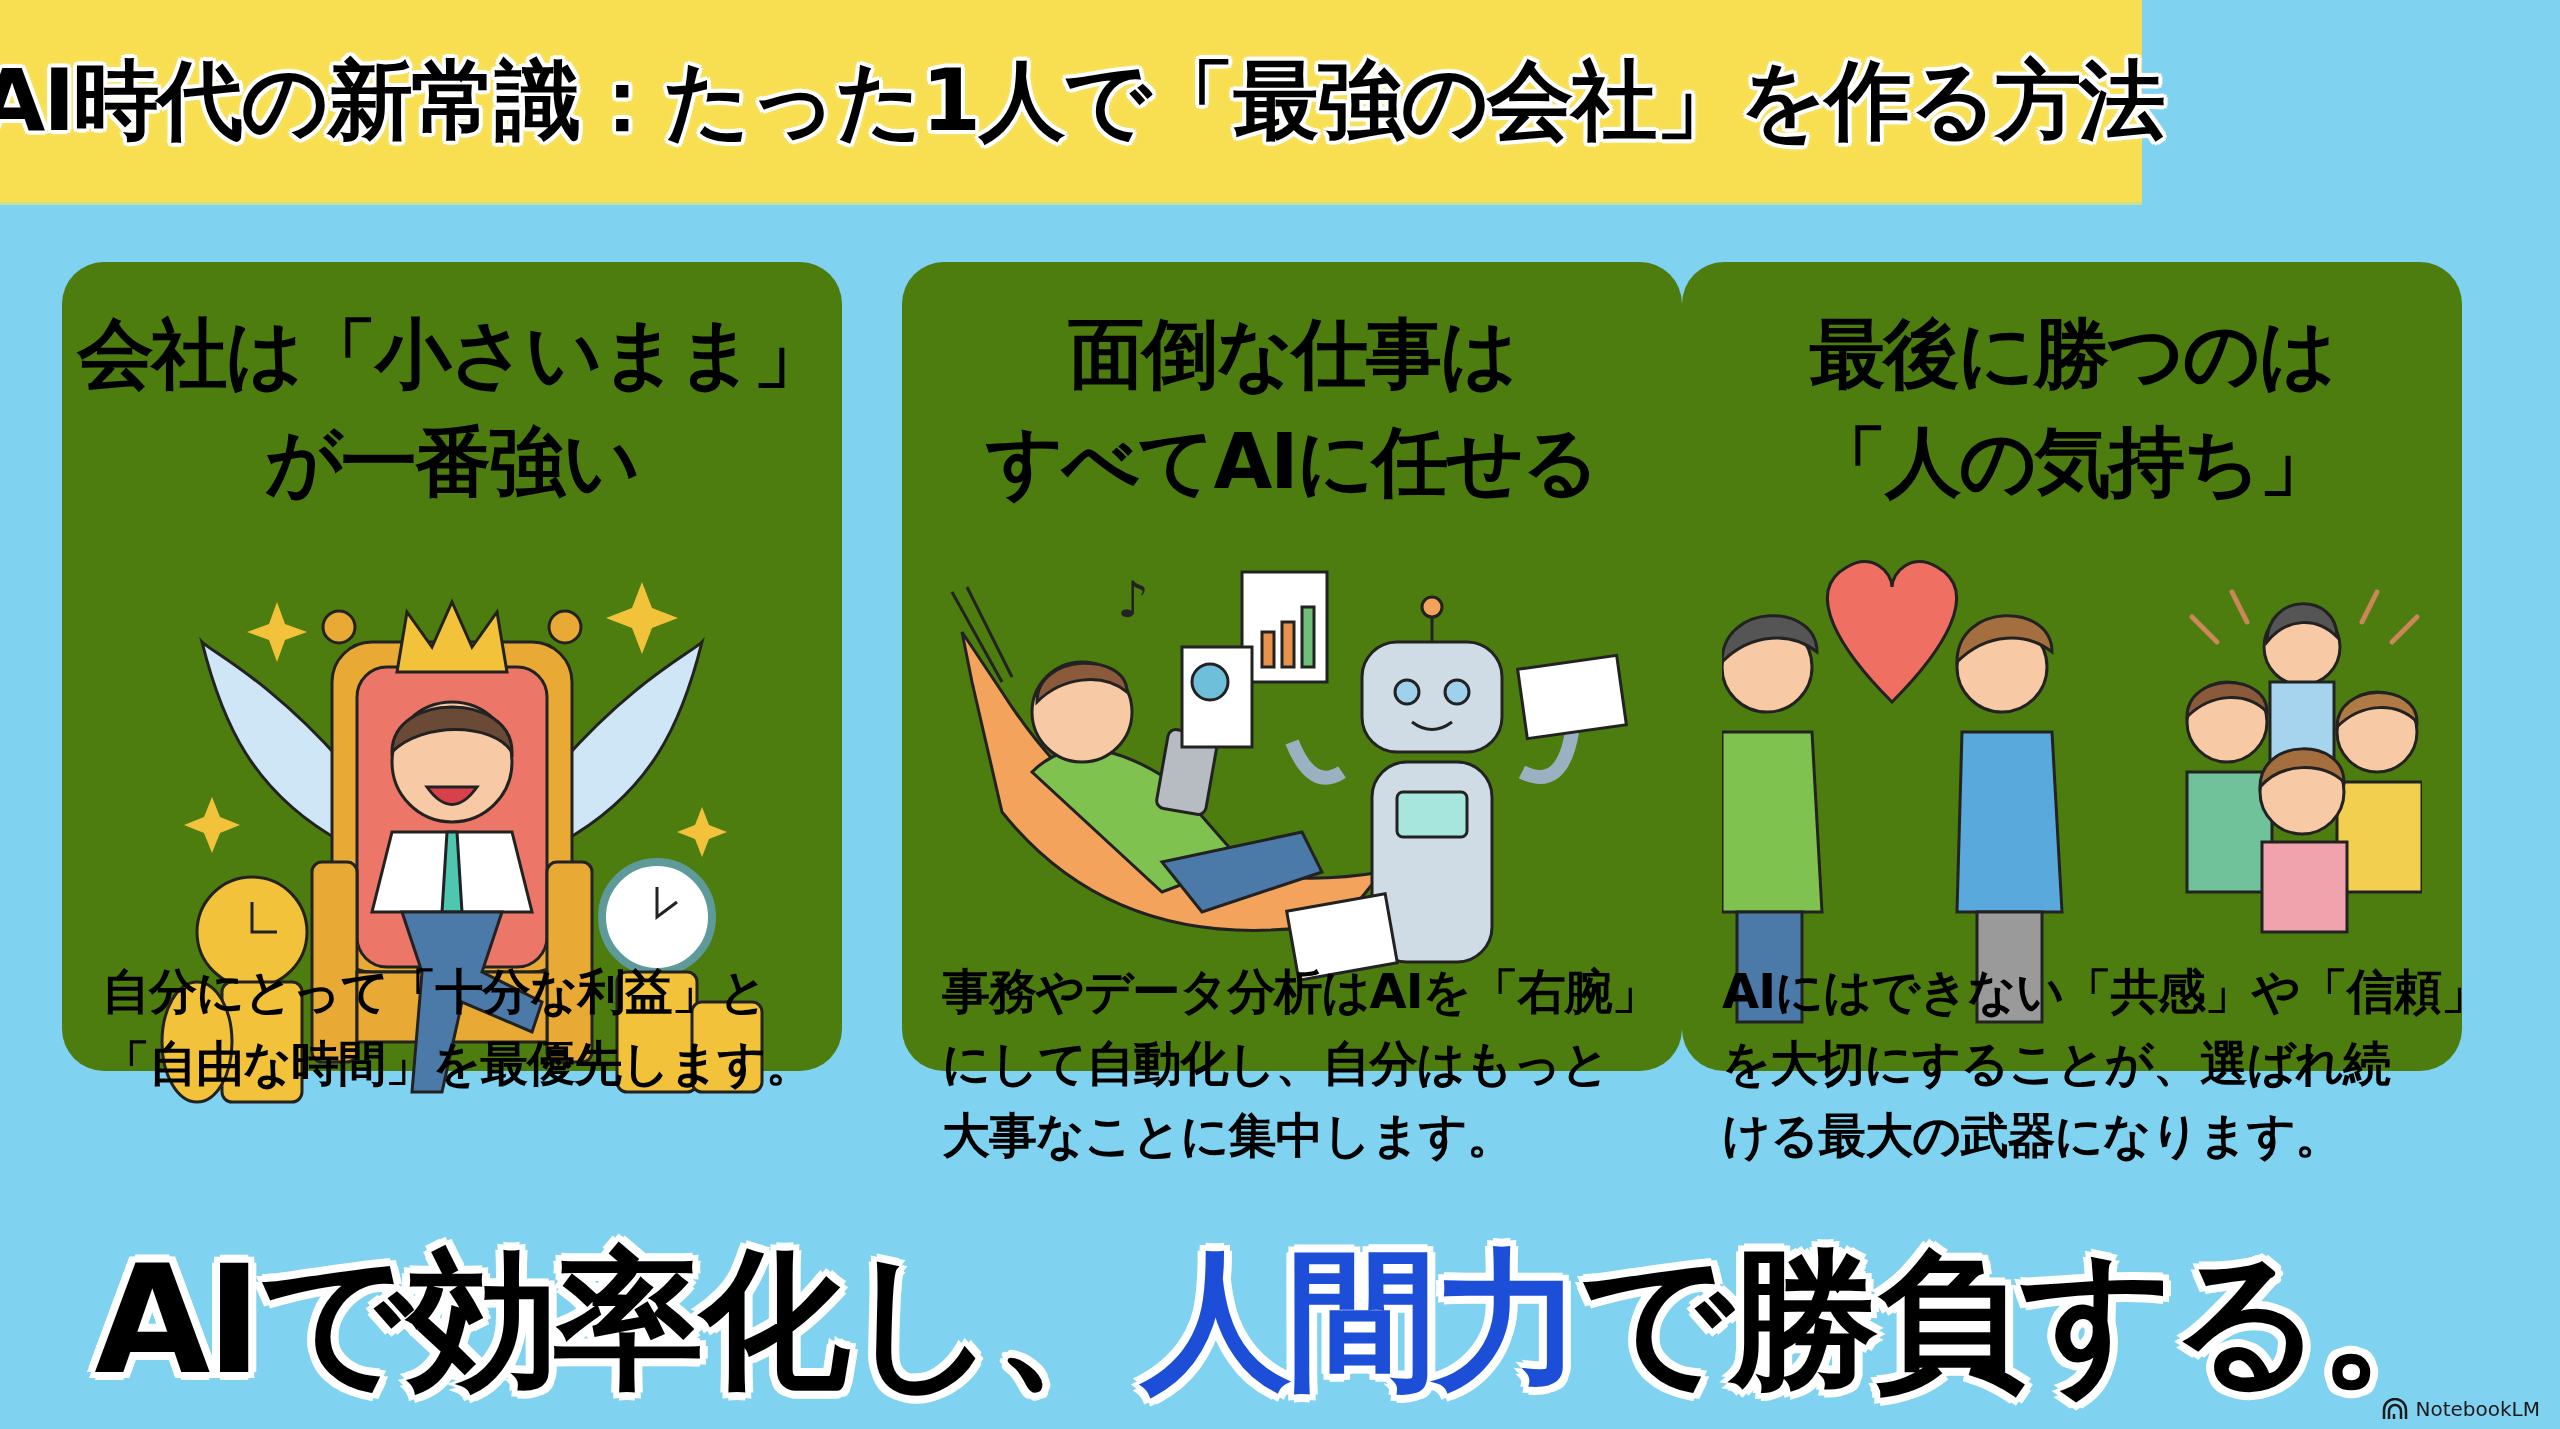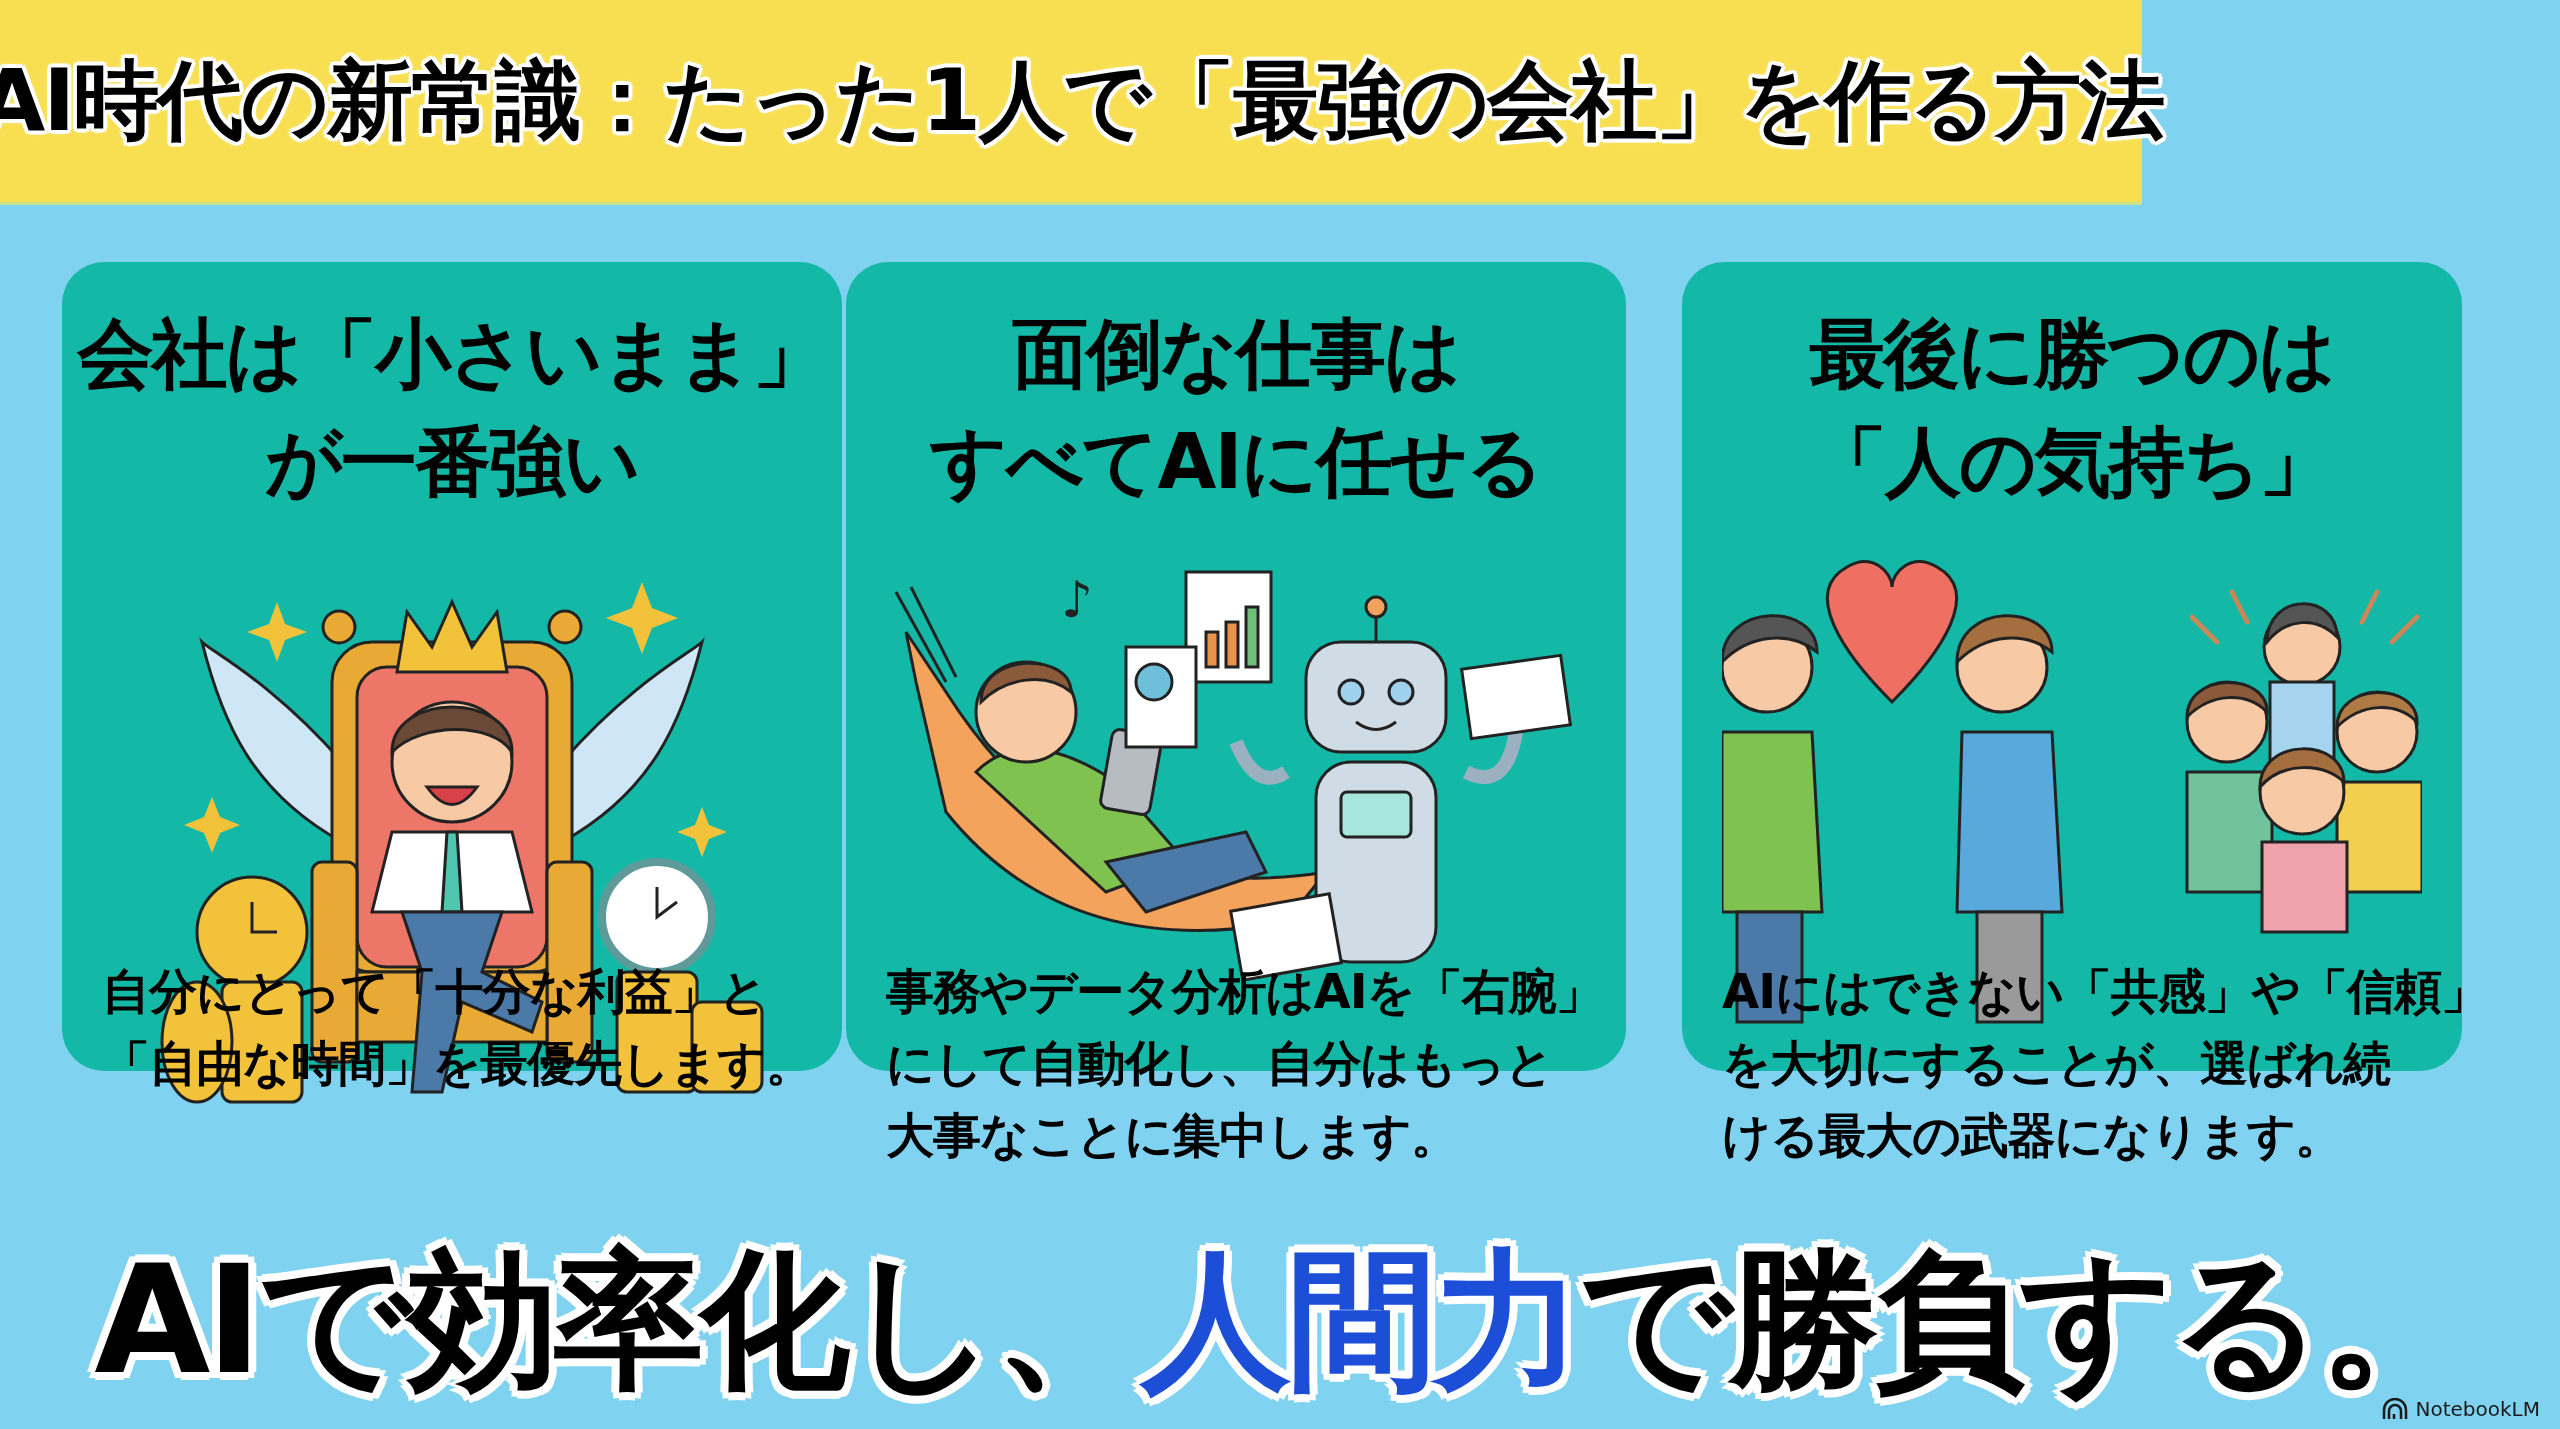--- a/index.html
+++ b/index.html
@@ -1,21 +1,21 @@
 <!DOCTYPE html>
 <html><head>
 <meta charset="utf-8">
 <style>
   *{box-sizing:border-box;margin:0;padding:0;}
   html,body{width:2560px;height:1429px;overflow:hidden;}
   body{background:#7fd2f0;font-family:"DejaVu Sans","Liberation Sans",sans-serif;position:relative;}
   .header{position:absolute;left:0;top:0;width:2142px;height:205px;background:#f8df52;border-bottom:3px solid #c9e38a;display:flex;align-items:center;justify-content:center;}
   .title{font-size:86px;font-weight:bold;color:#000;letter-spacing:-2px;white-space:nowrap;
     text-shadow:0 0 4px #fff,0 0 6px #fff,3px 3px 0 #fff,-3px -3px 0 #fff,3px -3px 0 #fff,-3px 3px 0 #fff,0 4px 0 #fff,0 -4px 0 #fff,4px 0 0 #fff,-4px 0 0 #fff;}
-  .card{position:absolute;top:262px;width:780px;height:809px;background:#14b8a6;border-radius:42px;}
+  .card{position:absolute;top:262px;width:780px;height:809px;background:#4d7c0f;border-radius:42px;}
   .card-title{position:absolute;left:0;right:0;top:38px;text-align:center;font-size:76px;line-height:108px;font-weight:bold;color:#000;letter-spacing:-2px;}
   .illus{position:absolute;left:40px;top:270px;width:700px;height:610px;}
   .card-body{position:absolute;left:40px;right:30px;top:678px;font-size:48px;line-height:72px;font-weight:bold;color:#000;letter-spacing:-1px;margin-top:15px;}
   .card-body div{white-space:nowrap;}
   .tagline{position:absolute;left:0;width:2560px;top:1222px;text-align:center;font-size:150px;font-weight:bold;letter-spacing:-4px;white-space:nowrap;color:#000;
     text-shadow:0 0 6px #fff,6px 6px 0 #fff,-6px -6px 0 #fff,6px -6px 0 #fff,-6px 6px 0 #fff,0 8px 0 #fff,0 -8px 0 #fff,8px 0 0 #fff,-8px 0 0 #fff;}
   .tagline .hl{color:#1d4ed8;}
   .brand{position:absolute;right:20px;bottom:8px;font-size:20px;color:#1a1a1a;display:flex;align-items:center;gap:8px;}
 </style>
 </head>
@@ -69,21 +69,21 @@
       <path d="M110,265 l8,20 20,8 -20,8 -8,20 -8,-20 -20,-8 20,-8z"></path>
       <path d="M600,275 l7,18 18,7 -18,7 -7,18 -7,-18 -18,-7 18,-7z"></path>
     </g>
   </svg>
   <div class="card-body">
     <div>自分にとって「十分な利益」と</div>
     <div>「自由な時間」を最優先します。</div>
   </div>
 </div>
 
-<div class="card" style="left:846px;">
+<div class="card" style="left:902px;">
   <div class="card-title">
     <div>面倒な仕事は</div>
     <div>すべてAIに任せる</div>
   </div>
   <svg class="illus" viewBox="0 0 700 610">
     <g stroke="#222" stroke-width="3">
       <path d="M20,100 L30,150 L60,280 Q180,430 400,390 L440,340 Q200,380 60,160 Z" fill="#f3a35c"></path>
       <line x1="10" y1="60" x2="60" y2="150"></line>
       <line x1="25" y1="55" x2="70" y2="145"></line>
       <path d="M90,240 Q140,190 230,250 L300,330 L220,360 Z" fill="#7fc24f"></path>

